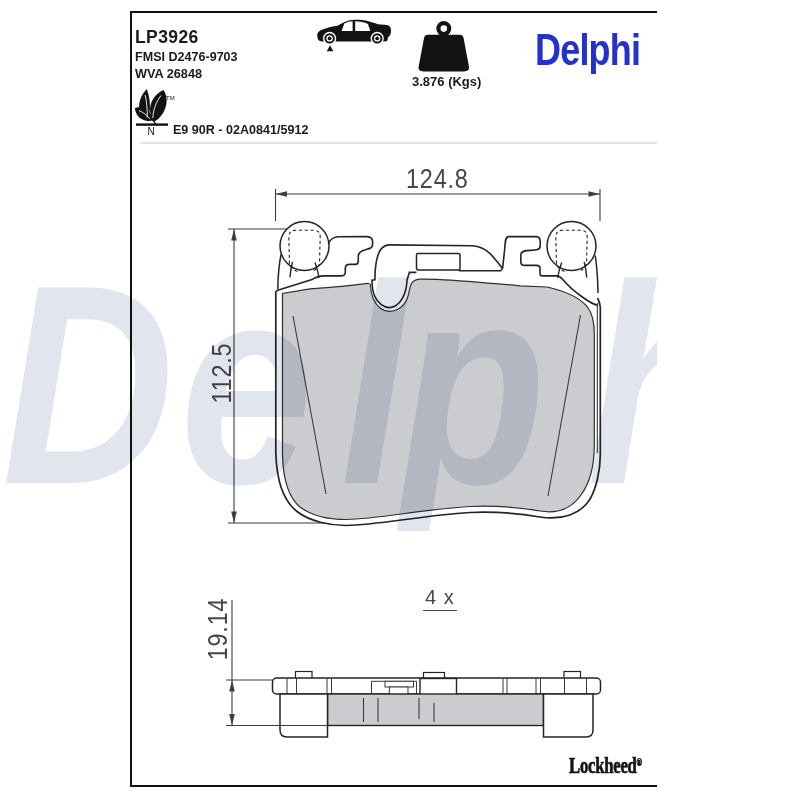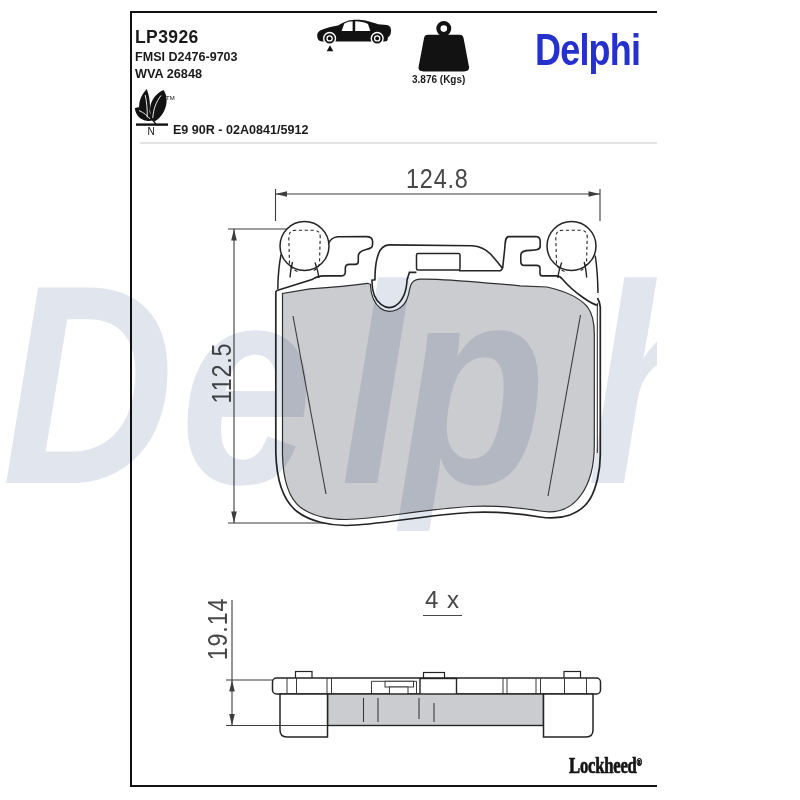--- a/index.html
+++ b/index.html
@@ -16,26 +16,26 @@
   <div class="abs" style="left:129.5px;top:11px;width:531px;height:771.5px;border:2.3px solid #111;"></div>
 
   <div class="abs hdr" style="left:135px;top:27px;font-size:17.5px;letter-spacing:0.4px;">LP3926</div>
 
   <div class="abs hdr" style="left:135px;top:49px;font-size:13.5px;transform:scaleX(0.93);transform-origin:0 0;">FMSI D2476-9703</div>
 
   <div class="abs hdr" style="left:135px;top:66px;font-size:13.5px;transform:scaleX(0.94);transform-origin:0 0;">WVA 26848</div>
 
   <div class="abs hdr" style="left:173px;top:122px;font-size:13.5px;transform:scaleX(0.93);transform-origin:0 0;">E9 90R - 02A0841/5912</div>
 
-  <div class="abs hdr" style="left:412px;top:73.5px;font-size:10px;">3.876 (Kgs)</div>
+  <div class="abs hdr" style="left:412px;top:73.5px;font-size:13px;">3.876 (Kgs)</div>
 
   <div class="abs" style="left:535px;top:27px;width:110px;color:#2531cd;font-weight:bold;
        font-size:45px;line-height:1;transform:scaleX(0.80);transform-origin:0 0;letter-spacing:-1px;">Delphi</div>
 
-  <div class="abs dim" style="left:423px;top:586px;font-size:24px;letter-spacing:1px;border-bottom:1.2px solid #474747;padding:0 2px 1px 2px;">4 x</div>
+  <div class="abs dim" style="left:423px;top:586px;font-size:20px;letter-spacing:1px;border-bottom:1.2px solid #474747;padding:0 2px 1px 2px;">4 x</div>
 
   <div class="abs" style="left:569px;top:752.5px;font-family:'Liberation Serif',serif;font-weight:bold;
        font-size:22.5px;color:#151515;-webkit-text-stroke:0.7px #151515;letter-spacing:-0.3px;transform:scaleX(0.74);transform-origin:0 0;white-space:nowrap;">Lockheed<span style="font-size:10px;vertical-align:7px;">®</span></div>
 
   <div class="abs dim" style="left:406px;top:162px;transform:scaleX(0.82);transform-origin:0 0;">124.8</div>
 
   <div class="abs dim" style="left:221px;top:373px;transform:translate(-50%,-50%) rotate(-90deg) scaleX(0.82);">112.5</div>
 
   <div class="abs dim" style="left:217px;top:629px;transform:translate(-50%,-50%) rotate(-90deg) scaleX(0.82);">19.14</div>
 

